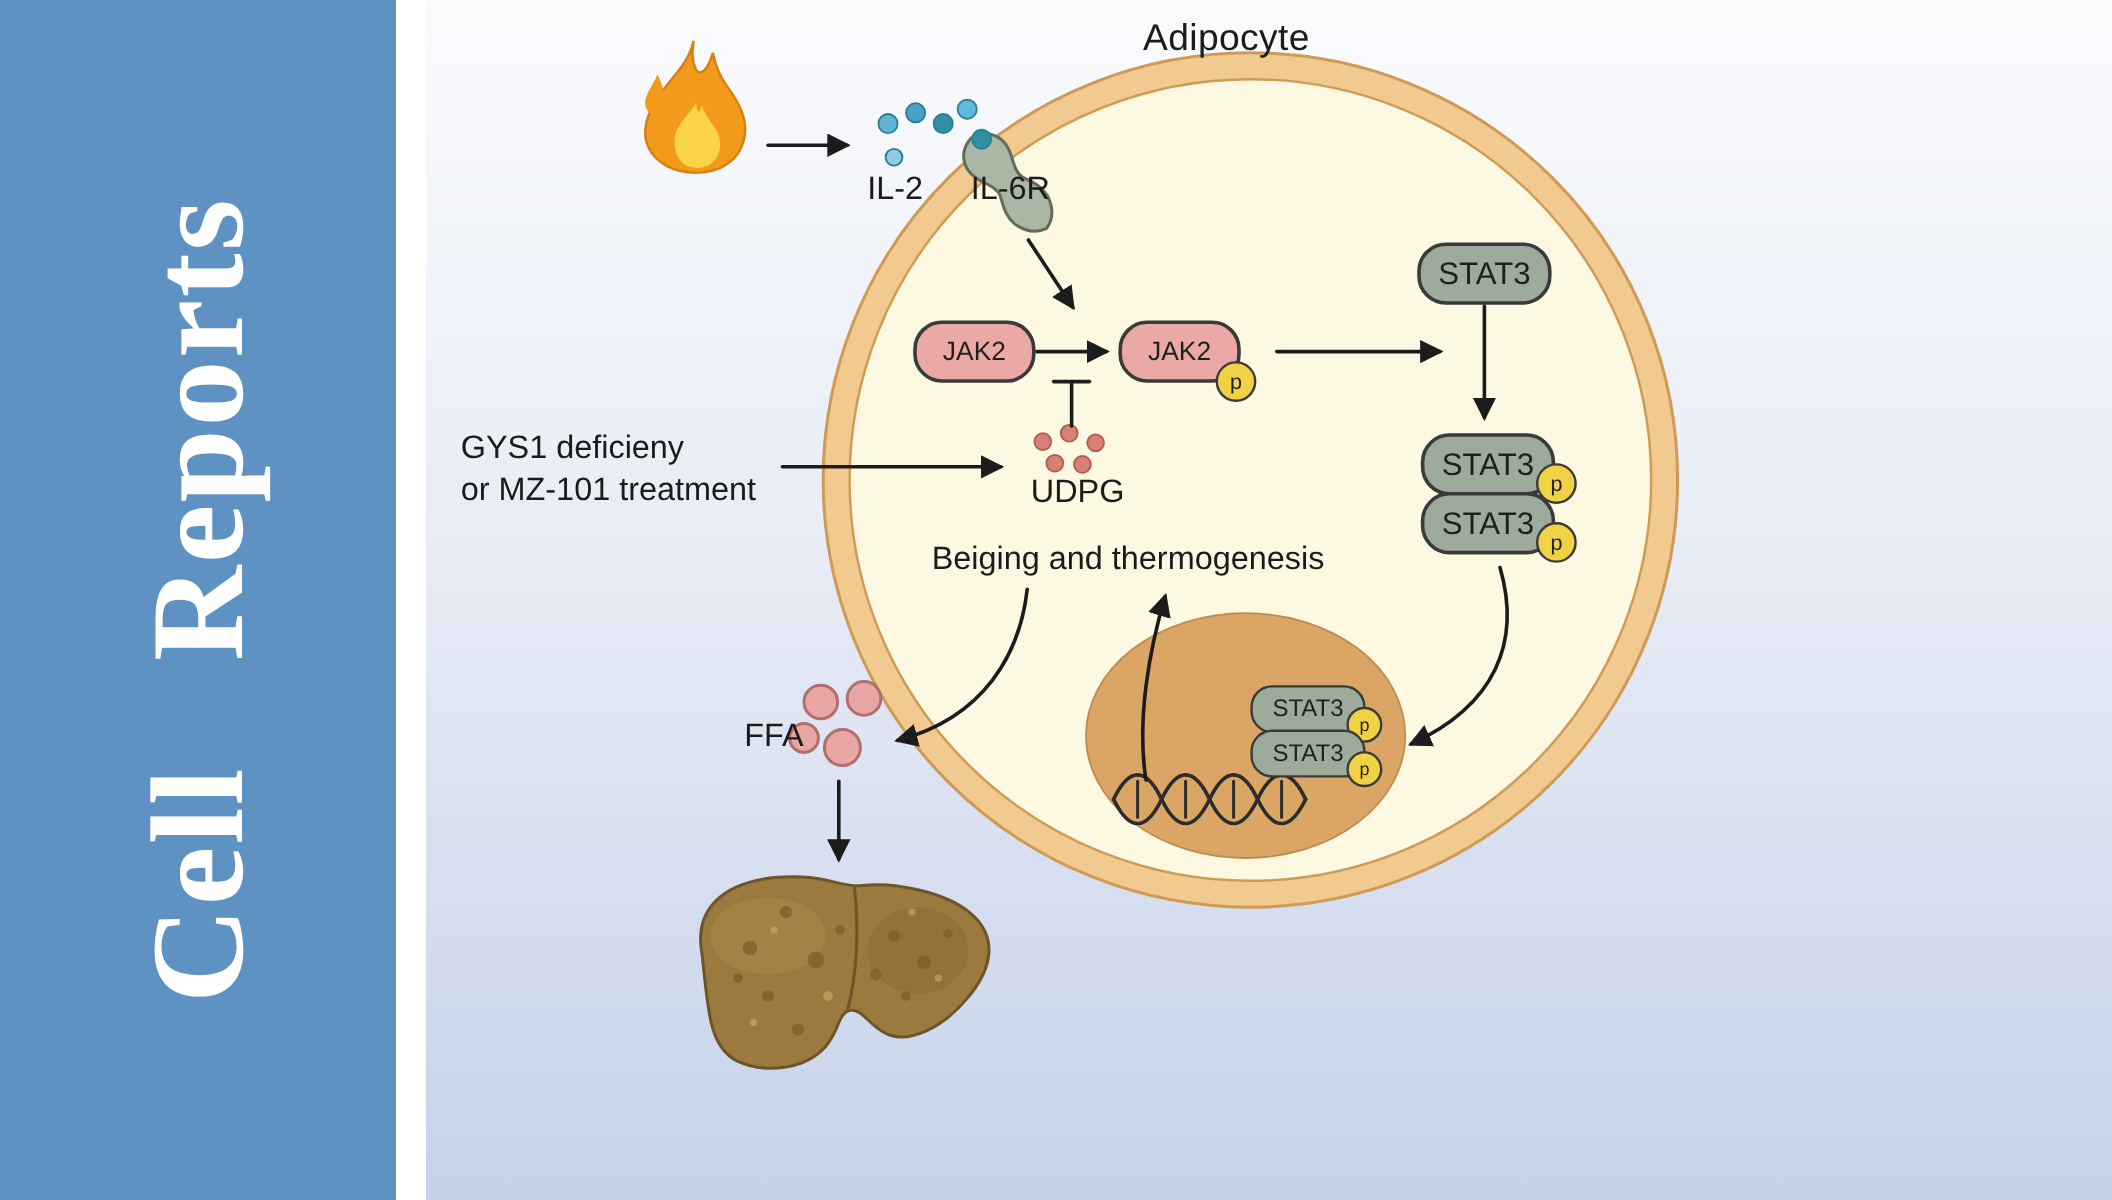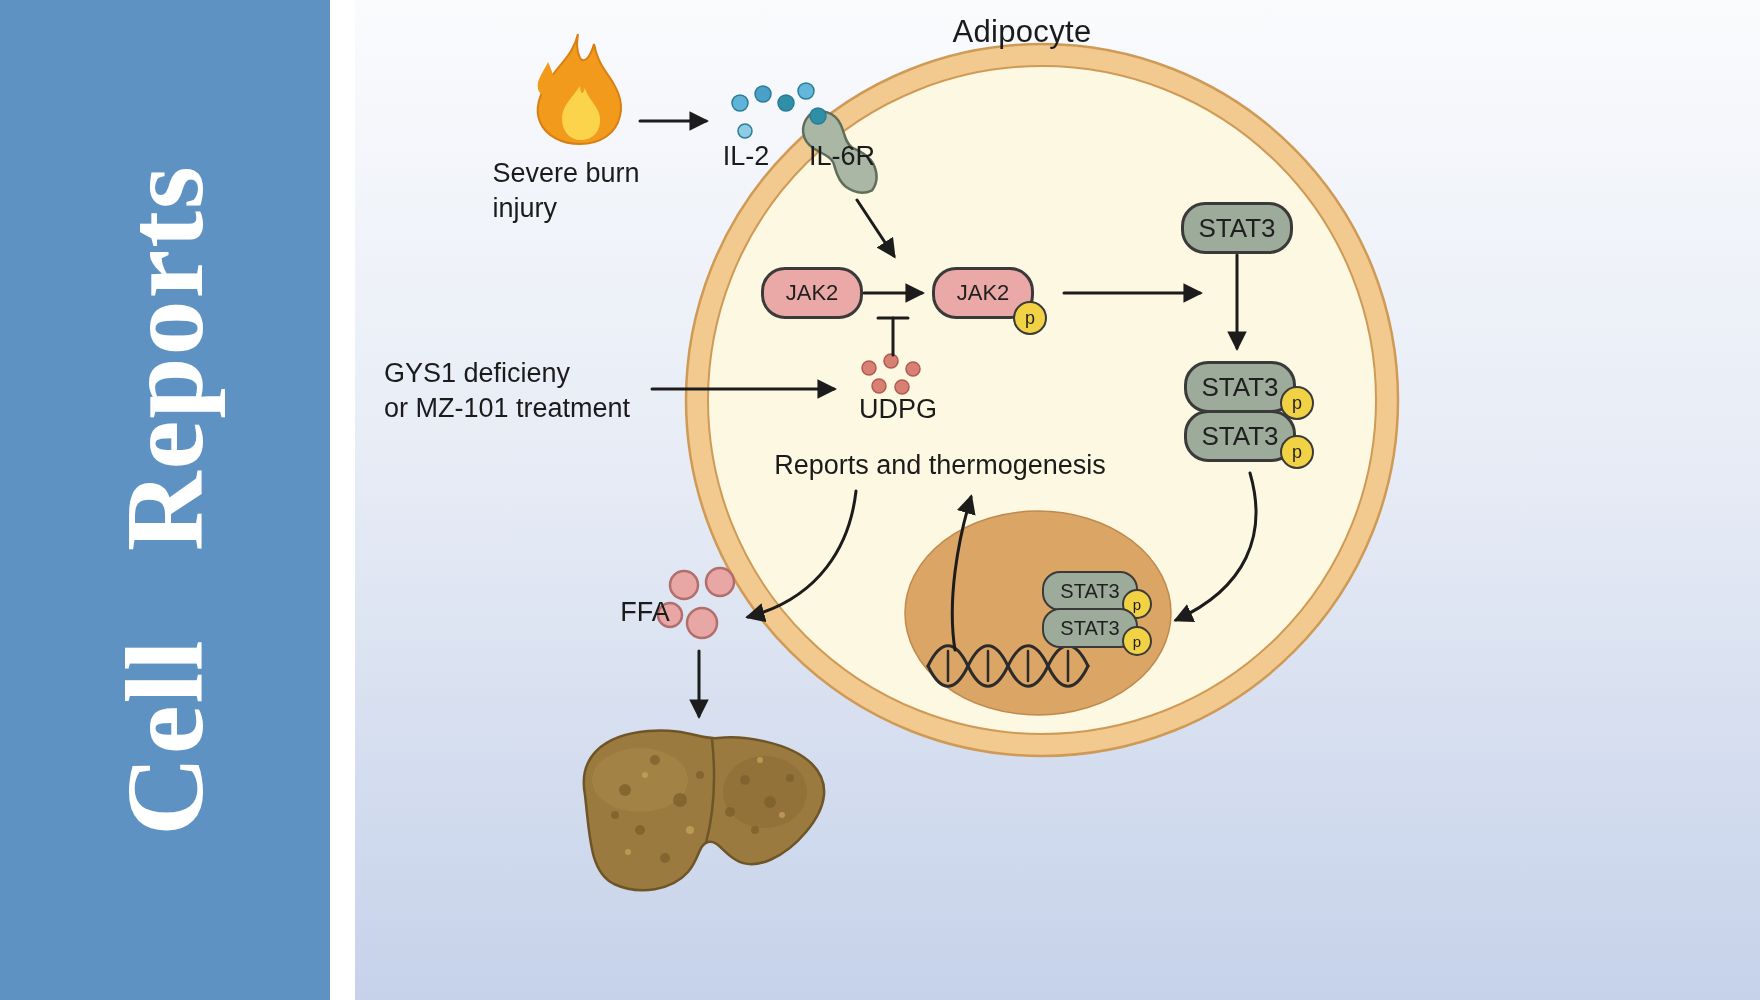--- a/index.html
+++ b/index.html
@@ -160,28 +160,26 @@
       <line x1="699" y1="651" x2="699" y2="716" marker-end="url(#arrow)"></line>
 
       <g>
         <line x1="893" y1="355" x2="893" y2="318"></line>
         <line x1="878" y1="318" x2="908" y2="318"></line>
       </g>
     </g>
   </svg>
 
   <div class="label title" style="left:1022px;top:32px">Adipocyte</div>
-  <div class="label" style="left:566px;top:191px">Severe burn
-injury</div>
   <div class="label" style="left:746px;top:157px">IL-2</div>
   <div class="label" style="left:842px;top:157px">IL-6R</div>
   <div class="label" style="left:898px;top:410px">UDPG</div>
   <div class="label" style="left:507px;top:391px">GYS1 deficieny
 or MZ-101 treatment</div>
-  <div class="label" style="left:940px;top:466px">Reports and thermogenesis</div>
+  <div class="label" style="left:940px;top:466px">Beiging and thermogenesis</div>
   <div class="label" style="left:645px;top:613px">FFA</div>
 
   <div class="pill jak" style="left:812px;top:293px">JAK2</div>
   <div class="pill jak" style="left:983px;top:293px">JAK2</div>
   <div class="pcircle" style="left:1030px;top:318px">p</div>
 
   <div class="pill stat" style="left:1237px;top:228px">STAT3</div>
 
   <div class="pill stat" style="left:1240px;top:387px">STAT3</div>
   <div class="pcircle" style="left:1297px;top:403px">p</div>

